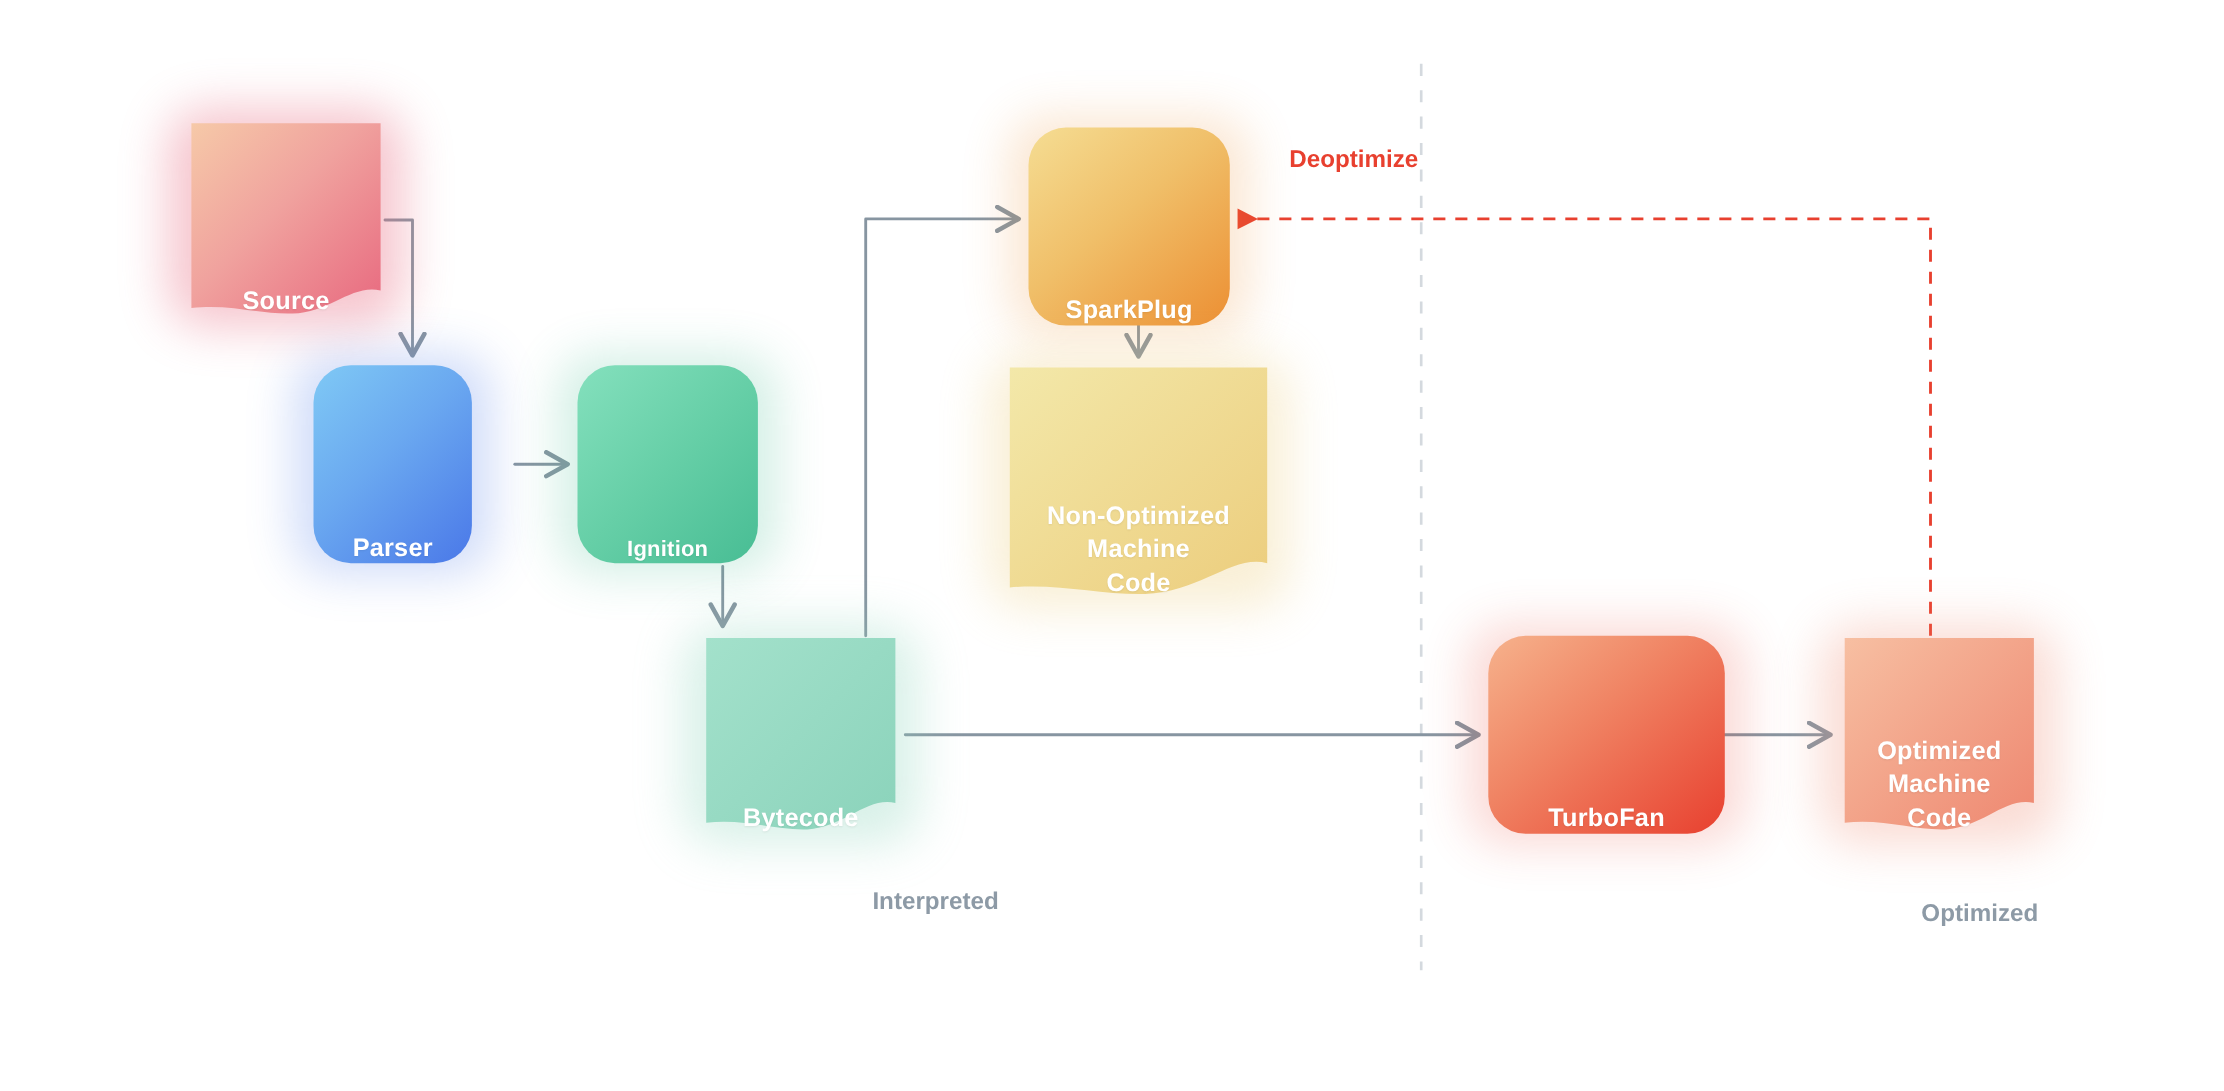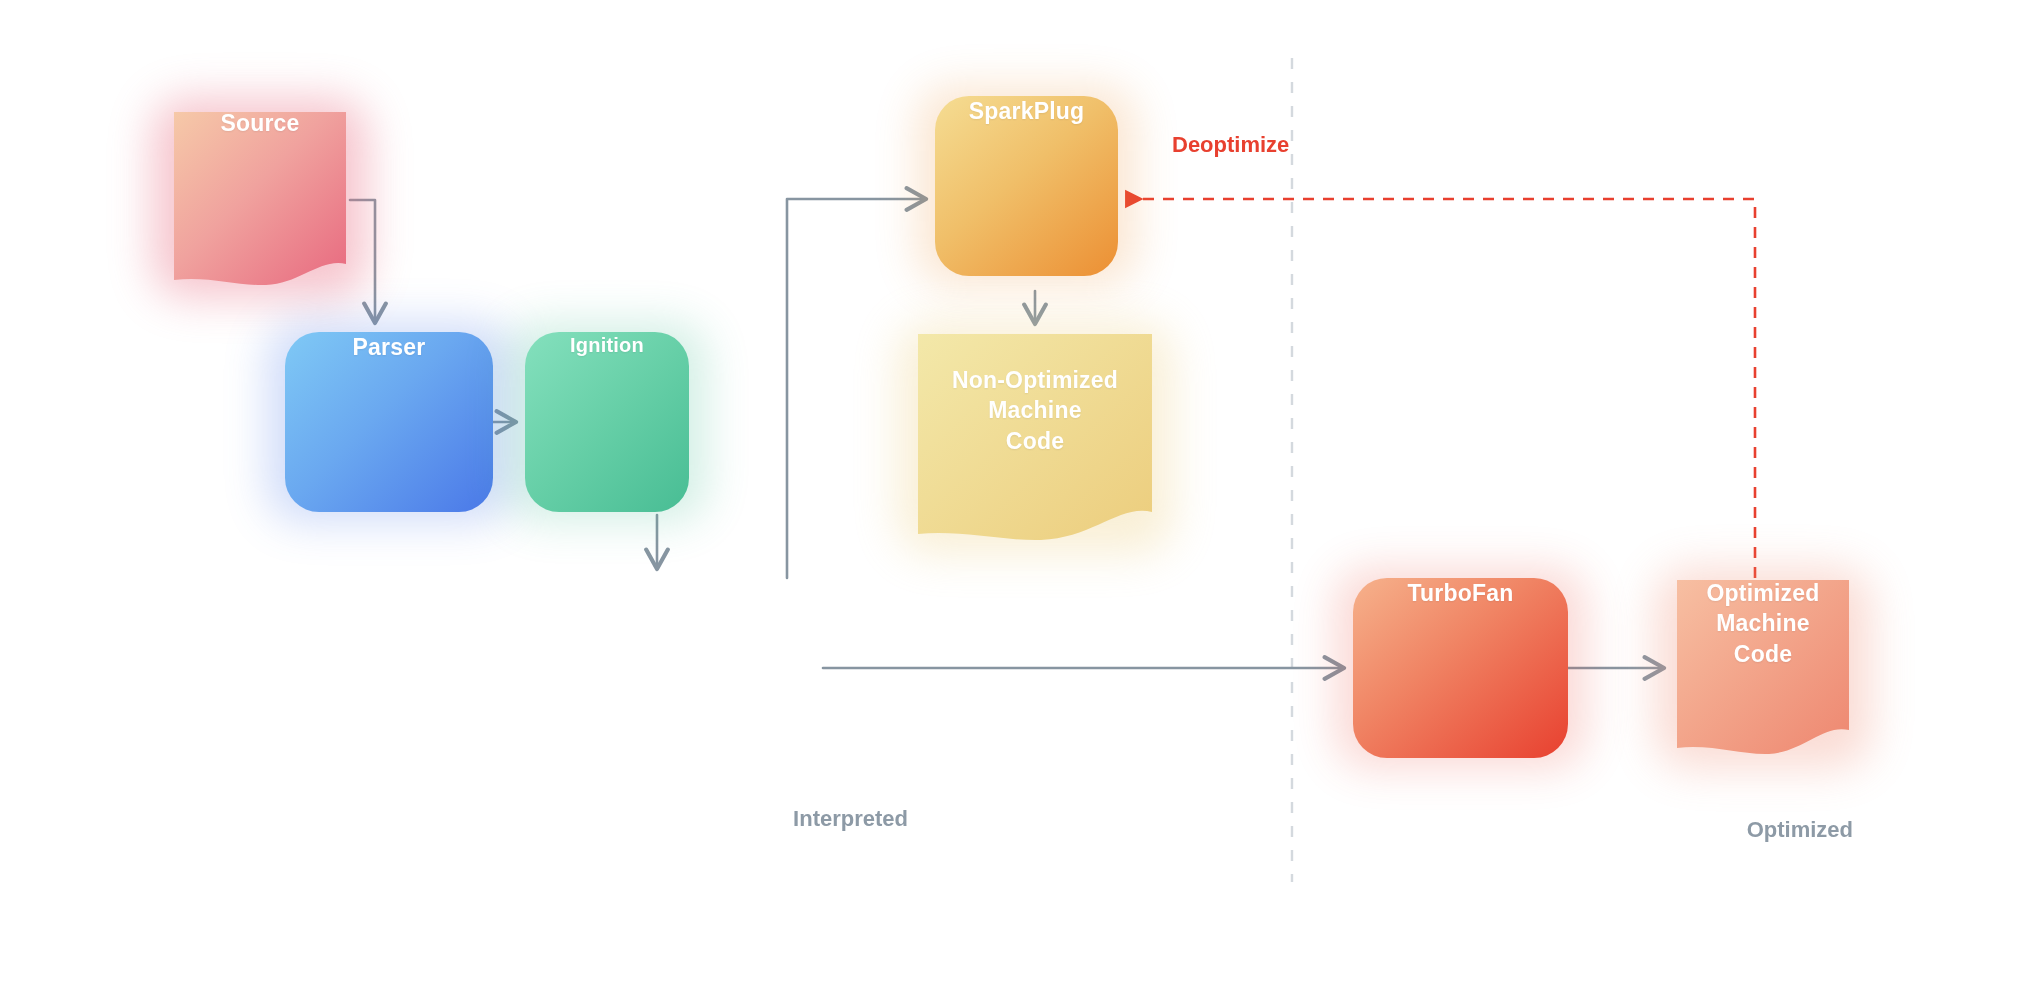--- a/index.html
+++ b/index.html
@@ -26,21 +26,21 @@
     top: 0;
     width: 2022px;
     height: 992px;
     pointer-events: none;
   }
 
   
   .node {
     position: absolute;
     display: flex;
-    align-items: flex-start;
+    align-items: flex-end;
     justify-content: center;
     text-align: center;
     color: #ffffff;
     font-weight: 600;
     letter-spacing: 0.2px;
     line-height: 1.32;
     z-index: 3;
   }
   .node .glow {
     position: absolute;
@@ -136,34 +136,49 @@
             <stop offset="45%" stop-color="#f0a29e"></stop>
             <stop offset="100%" stop-color="#e8697f"></stop>
           </linearGradient>
         </defs>
         <path d="M4,4 H176 V156 C150,150 130,176 96,177 C66,178 40,168 4,172 Z" fill="url(#gSource)"></path>
       </svg>
     </span>
     <span class="label">Source</span>
   </div>
 
-  <div class="node proc" style="left:285px; top:332px; width:208px; height:180px; font-size:23px;">
+  <div class="node proc" style="left:285px; top:332px; width:144px; height:180px; font-size:23px;">
     <span class="glow" style="background:#4a78e8; opacity:.26;"></span>
     <span class="body" style="background:linear-gradient(135deg,#7fc9f5 0%,#6aa8f0 45%,#4a78e8 100%);"></span>
     <span class="label">Parser</span>
   </div>
 
   <div class="node proc" style="left:525px; top:332px; width:164px; height:180px; font-size:20px;">
     <span class="glow" style="background:#48bd94; opacity:.24;"></span>
     <span class="body" style="background:linear-gradient(135deg,#84e0bd 0%,#66cfa7 50%,#48bd94 100%);"></span>
     <span class="label">Ignition</span>
   </div>
 
-
-  <div class="node proc" style="left:935px; top:96px; width:183px; height:180px; font-size:23px;">
+  <div class="node doc" style="left:638px; top:578px; width:180px; height:180px; font-size:23px;">
+    <span class="glow" style="background:#8ed5bd; opacity:.34;"></span>
+    <span class="body">
+      <svg viewBox="0 0 180 180" preserveAspectRatio="none">
+        <defs>
+          <linearGradient id="gByte" x1="0" y1="0" x2="1" y2="1">
+            <stop offset="0%" stop-color="#a3e1cb"></stop>
+            <stop offset="100%" stop-color="#8bd3bb"></stop>
+          </linearGradient>
+        </defs>
+        <path d="M4,2 H176 V152 C150,146 130,174 96,176 C66,177 40,166 4,170 Z" fill="url(#gByte)"></path>
+      </svg>
+    </span>
+    <span class="label">Bytecode</span>
+  </div>
+
+  <div class="node proc" style="left:935px; top:116px; width:183px; height:180px; font-size:23px;">
     <span class="glow" style="background:#ec8f33; opacity:.22;"></span>
     <span class="body" style="background:linear-gradient(140deg,#f5dd93 0%,#f0bf69 45%,#ec8f33 100%);"></span>
     <span class="label">SparkPlug</span>
   </div>
 
   <div class="node doc" style="left:915px; top:332px; width:240px; height:212px; font-size:23px;">
     <span class="glow" style="background:#edcf82; opacity:.32;"></span>
     <span class="body">
       <svg viewBox="0 0 240 212" preserveAspectRatio="none">
         <defs>

